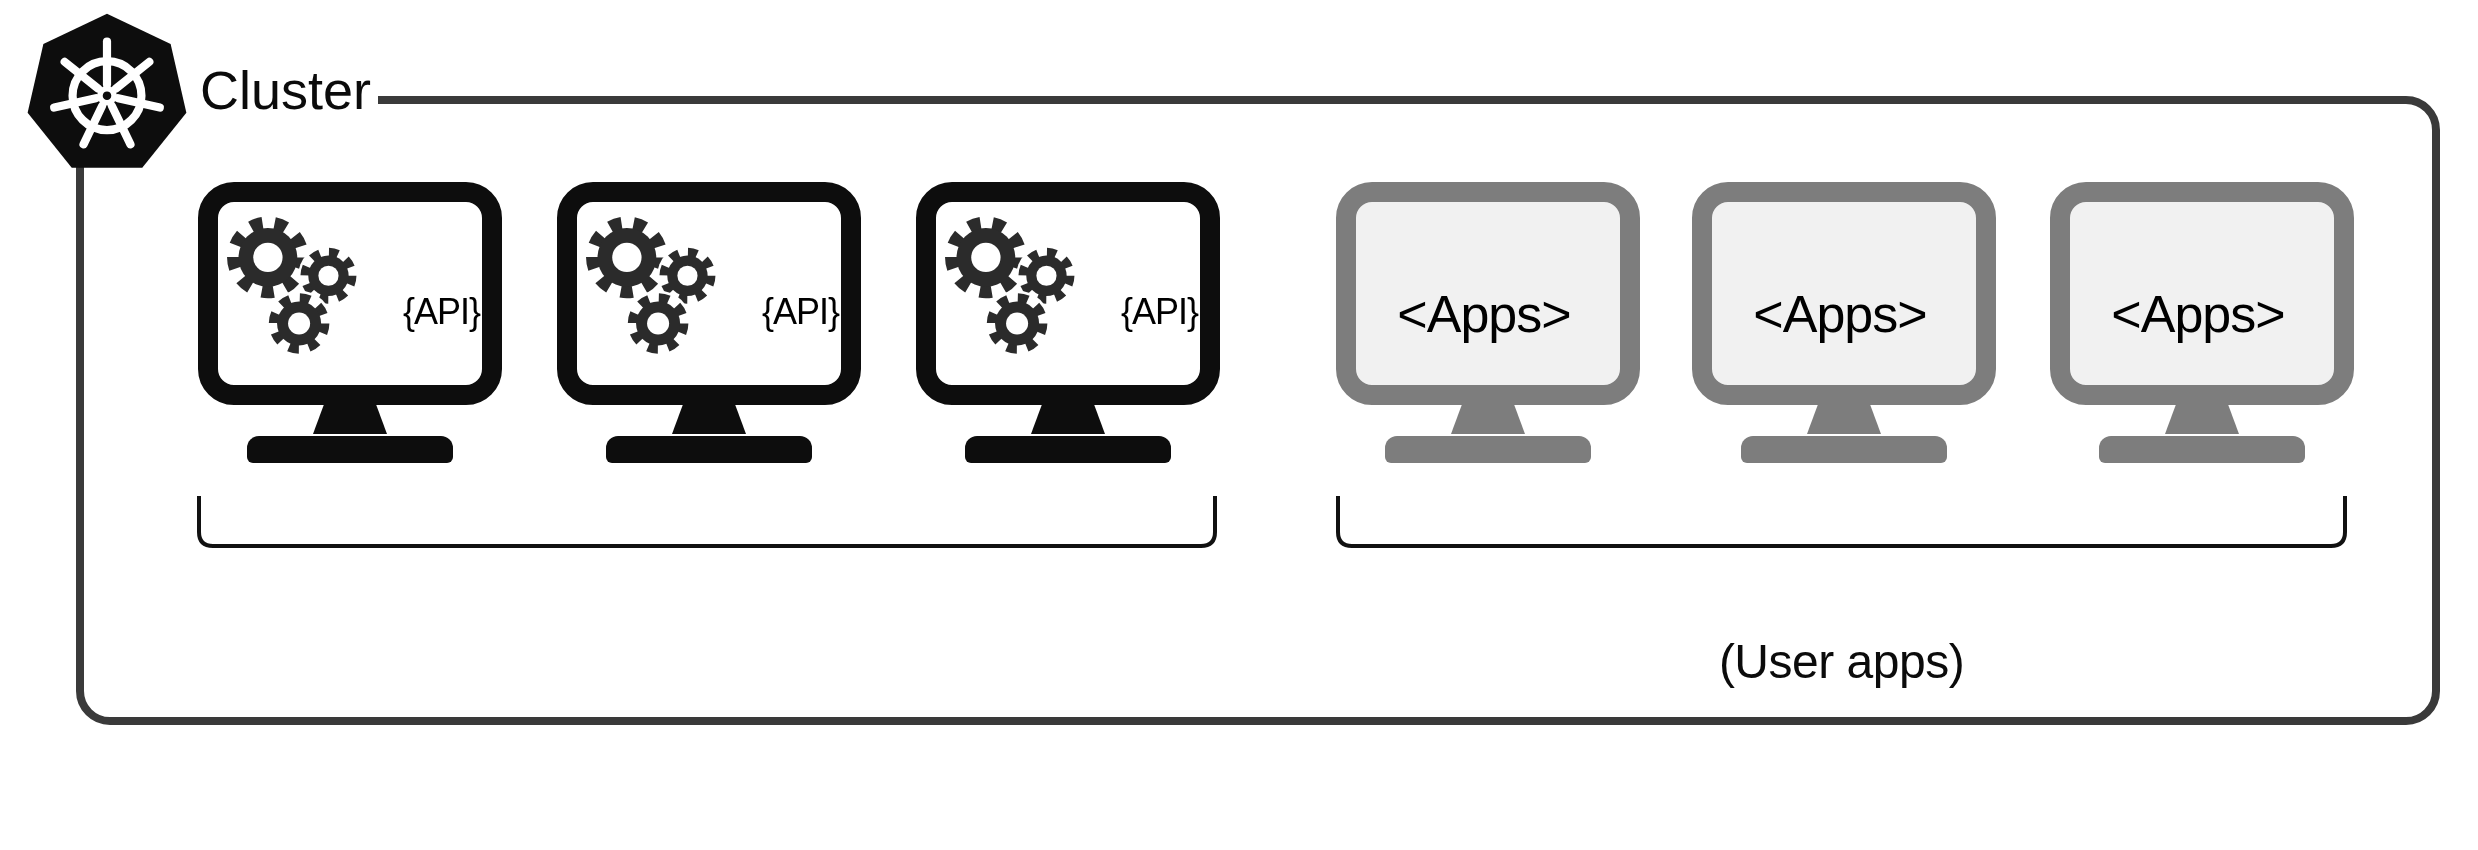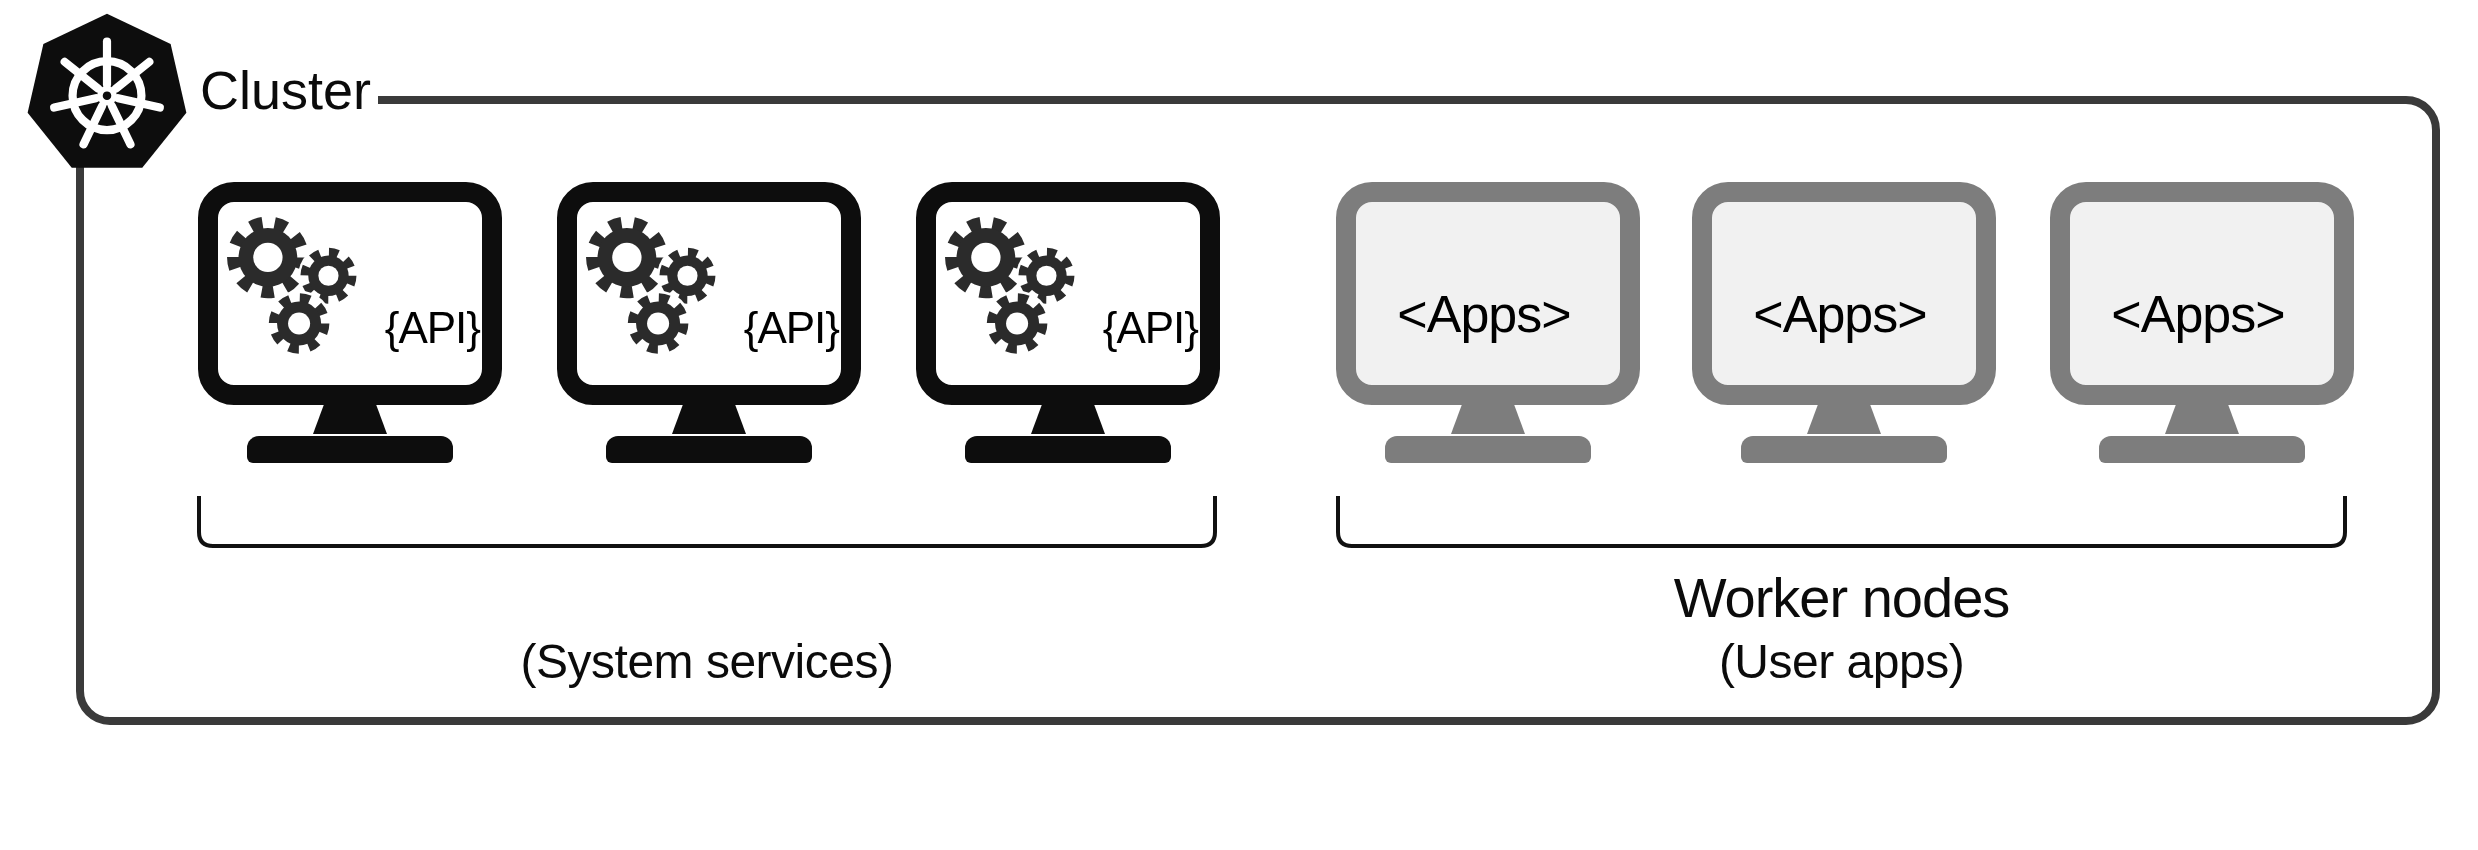--- a/index.html
+++ b/index.html
@@ -62,22 +62,22 @@
   .monitor.worker .frame{
     border-color:var(--worker-node-border);
     background:var(--worker-screen);
   }
   .monitor.worker .stand,
   .monitor.worker .base{background:var(--worker-node-border);}
   .gears{
     position:absolute;left:2px;top:4px;width:138px;height:156px;
   }
   .api-label{
-    position:absolute;right:2px;top:96px;
-    font-size:44px;line-height:60px;
+    position:absolute;right:2px;top:80px;
+    font-size:36px;line-height:60px;
     color:#000;white-space:nowrap;
     letter-spacing:-1px;
   }
   .apps-label{
     position:absolute;left:0;right:8px;top:82px;
     text-align:center;
     font-size:52px;line-height:60px;
     color:#000;white-space:nowrap;
     letter-spacing:-1px;
   }
@@ -210,17 +210,15 @@
     </div>
     <div class="stand"></div>
     <div class="base"></div>
   </div>
 
   <svg class="brackets" viewBox="0 0 2478 850">
     <path d="M 199 496 L 199 532 Q 199 546 213 546 L 1201 546 Q 1215 546 1215 532 L 1215 496" fill="none" stroke="#111" stroke-width="4"></path>
     <path d="M 1338 496 L 1338 532 Q 1338 546 1352 546 L 2331 546 Q 2345 546 2345 532 L 2345 496" fill="none" stroke="#111" stroke-width="4"></path>
   </svg>
 
-  <div class="group-subtitle ct">(System services)</div>
-  <div class="group-title wt">Worker nodes</div>
   <div class="group-subtitle wt">(User apps)</div>
 
 </div>
 
 </body></html>

